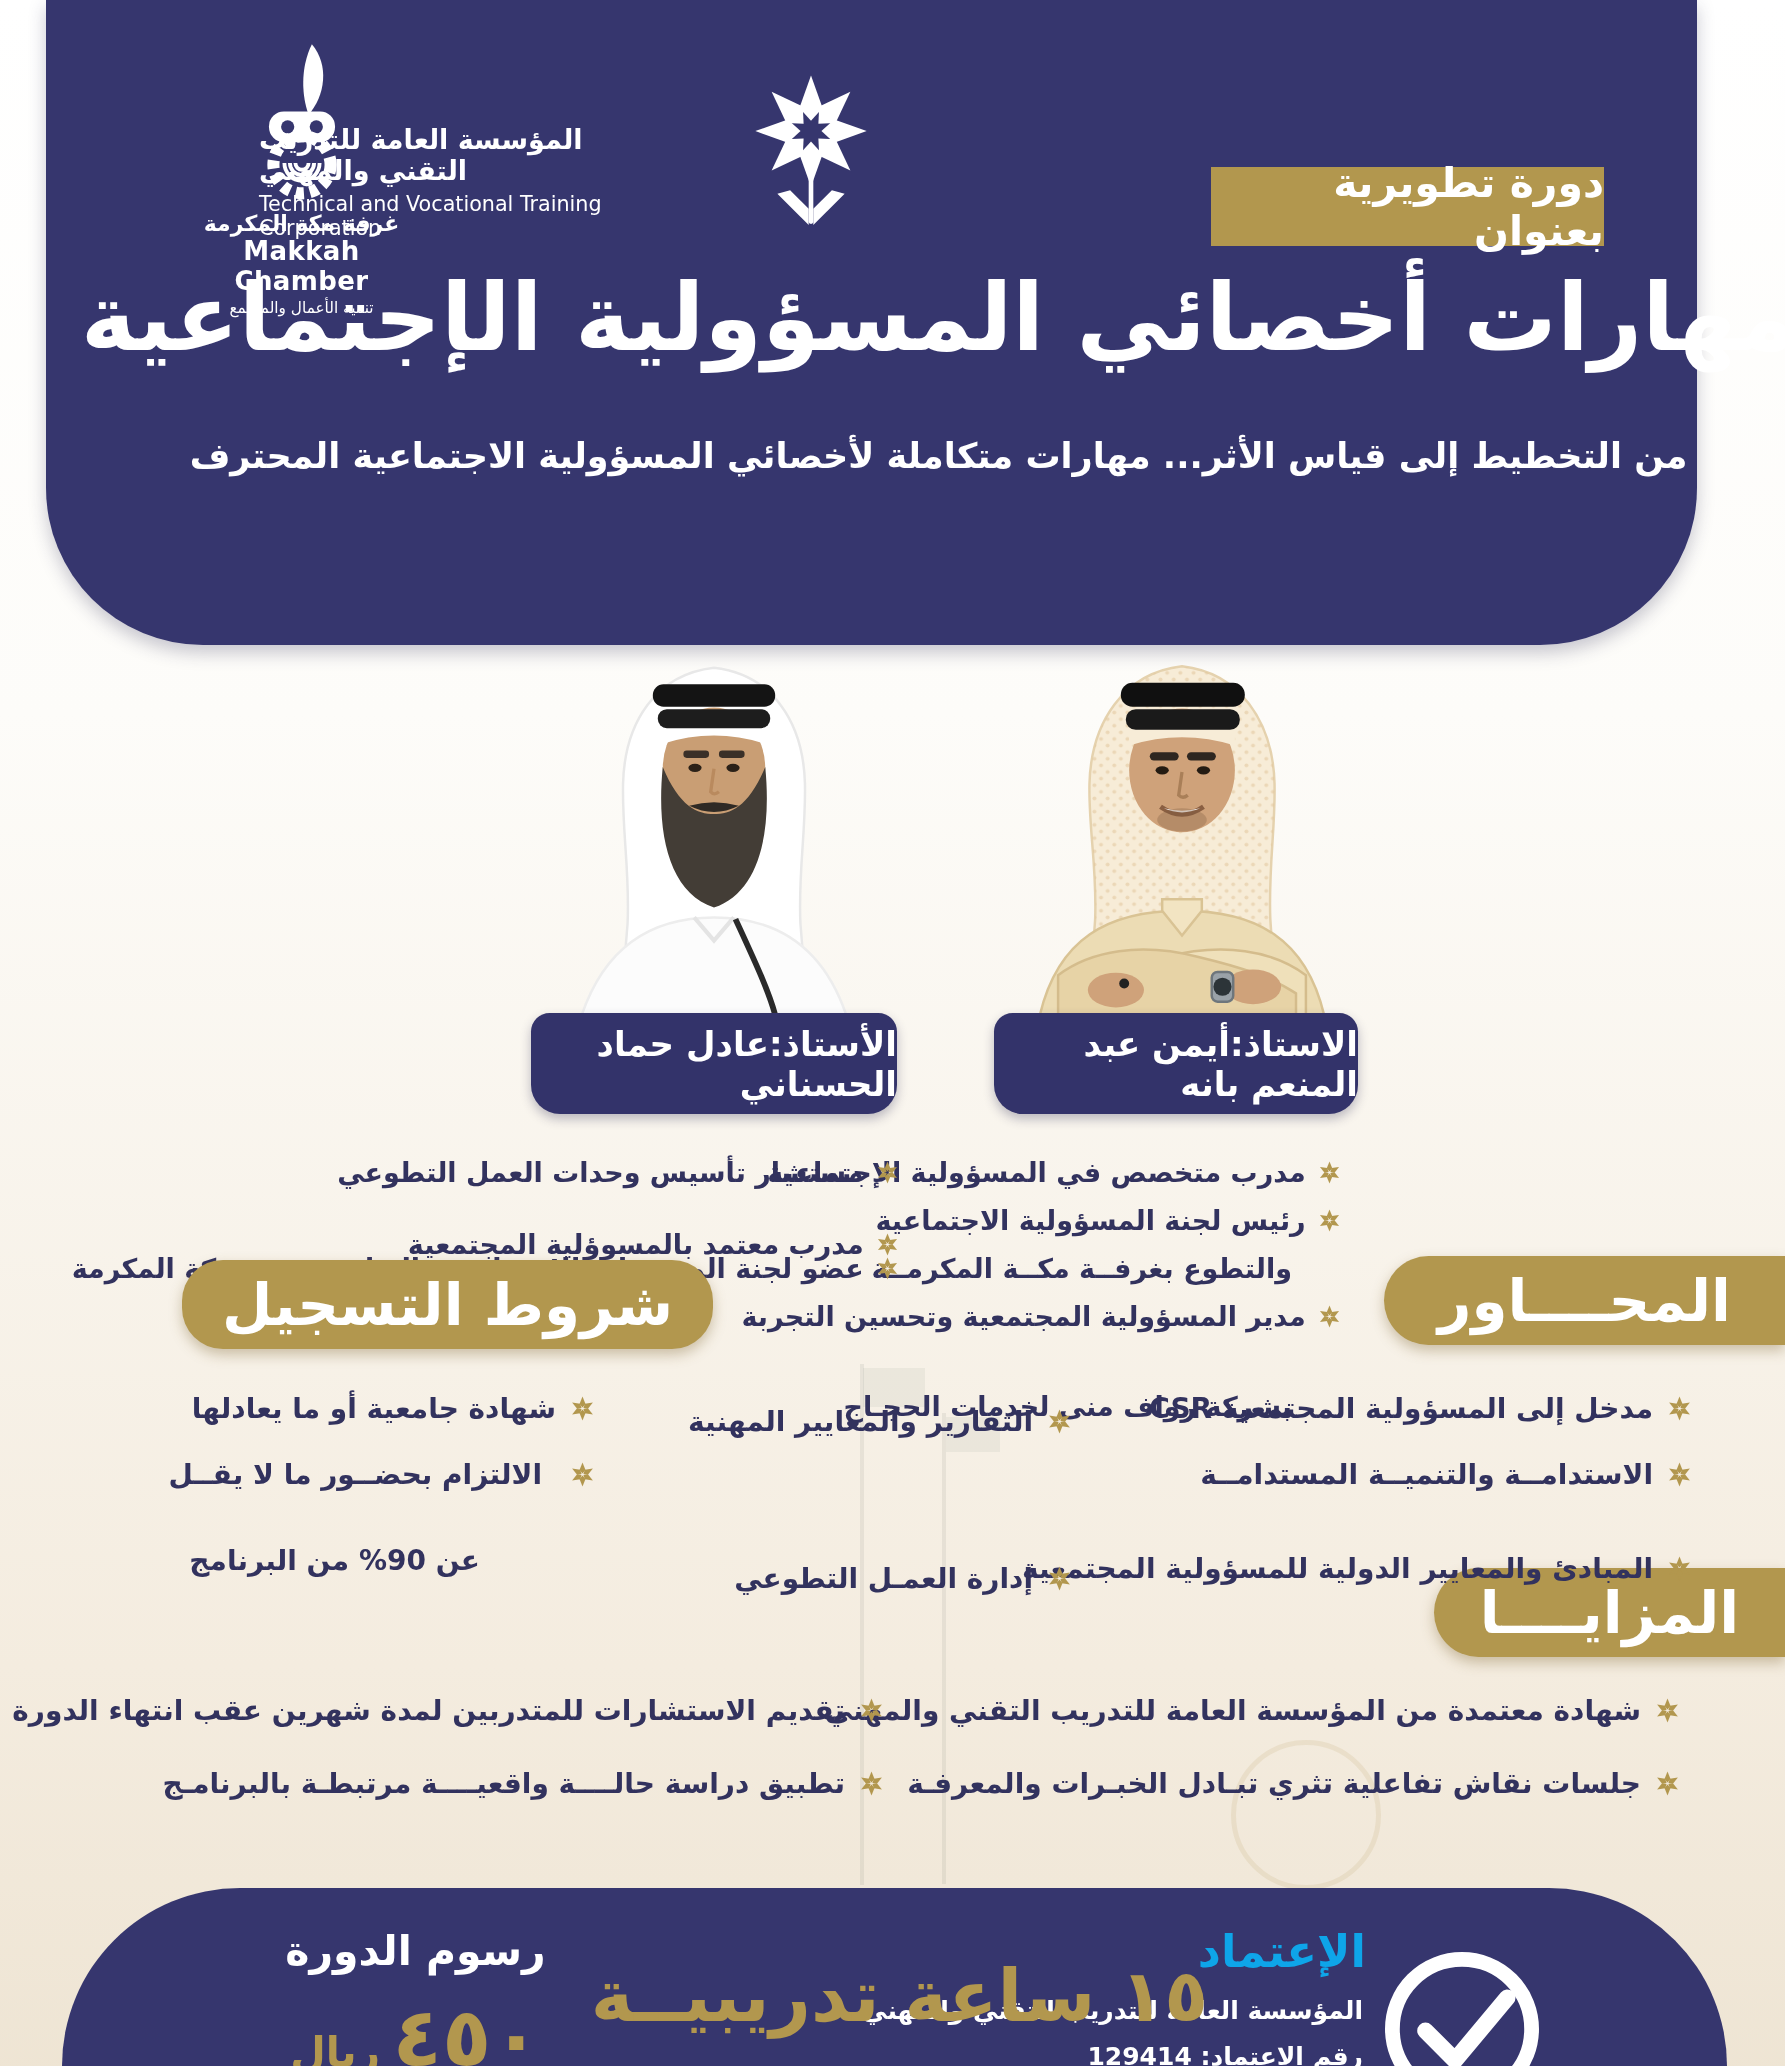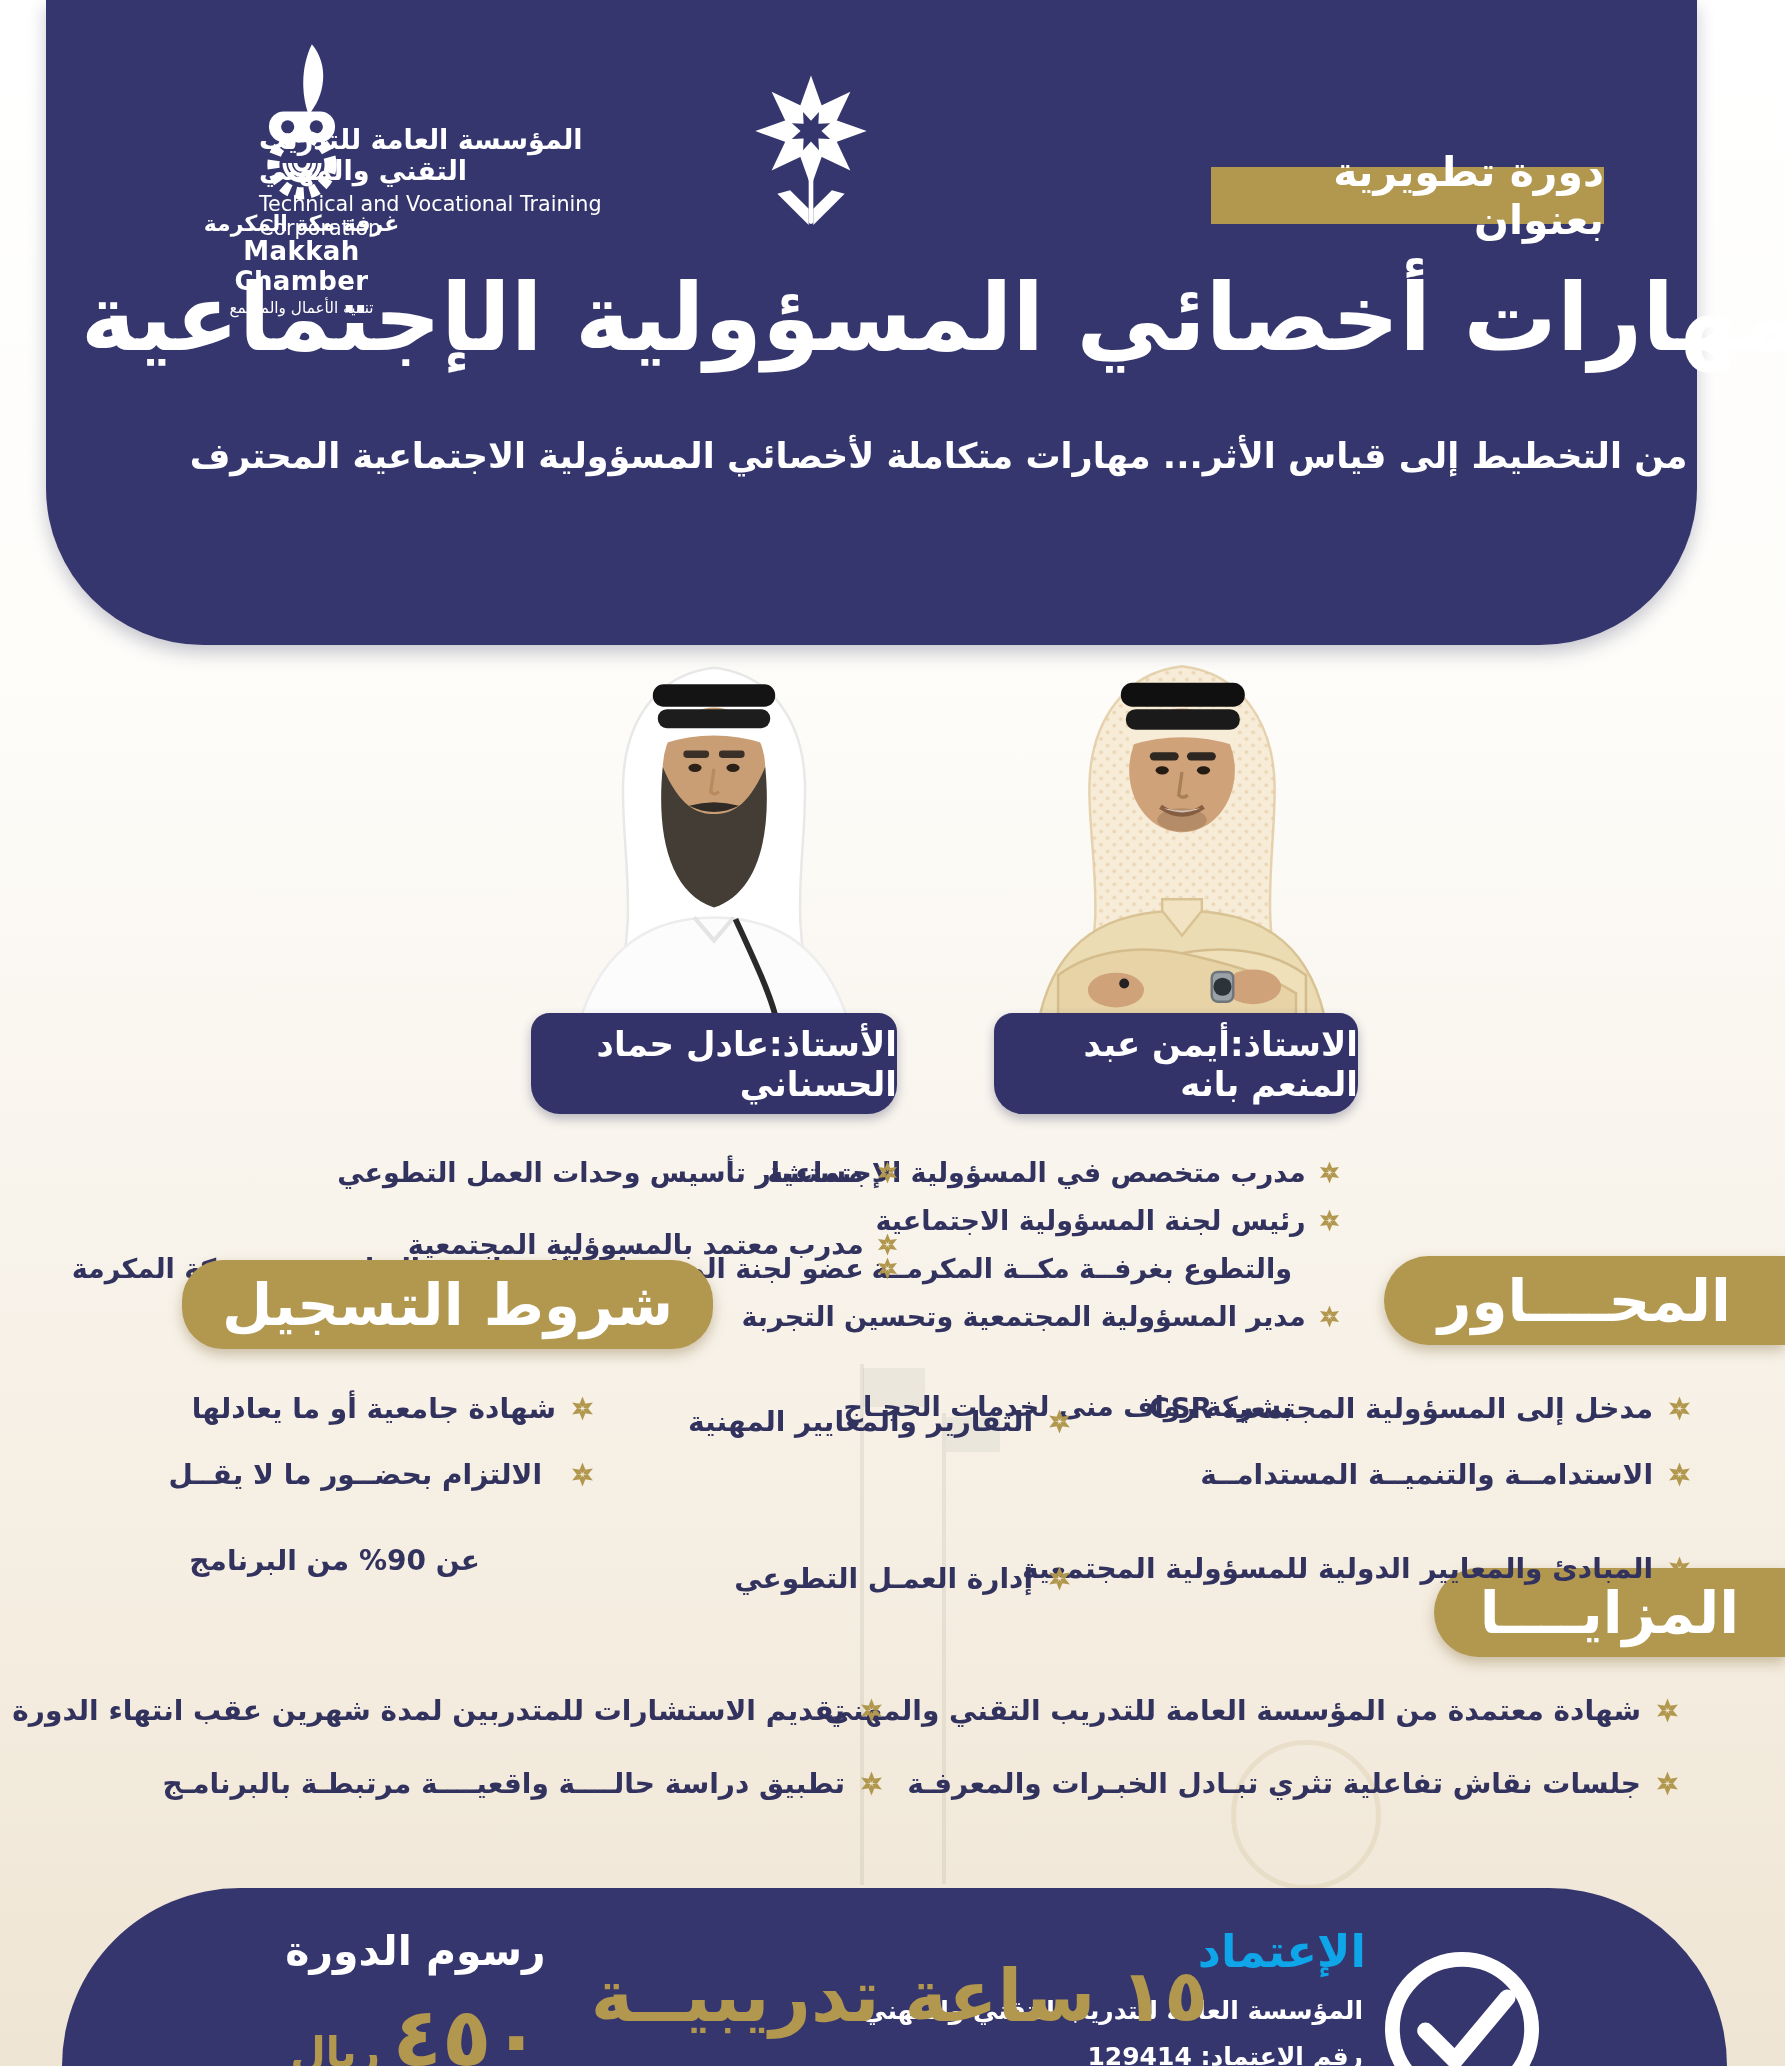--- a/index.html
+++ b/index.html
@@ -23,21 +23,21 @@
   }
   .mk-logo-wrap{left:140px;top:41px;width:231px;height:273px;text-align:center;color:#fff;}
   .mk-ar{font-size:22px;font-weight:bold;margin-top:3.3px;}
   .mk-en{font-size:26px;font-weight:bold;letter-spacing:0.4px;}
   .mk-tag{font-size:15.3px;margin-top:2.5px;letter-spacing:0.8px;}
   .tvtc-text{right:1083px;top:124px;width:355px;text-align:left;color:#fff;}
   .tvtc-ar{font-size:27px;font-weight:bold;line-height:1.15;}
   .tvtc-en{font-size:20.7px;margin-top:5.8px;}
   .tvtc-logo{left:707px;top:66px;}
   .badge{
-    left:1165px;top:167px;width:393px;height:57px;
+    left:1165px;top:167px;width:393px;height:79px;
     background:#b2974e;color:#fff;font-size:41px;font-weight:bold;
     display:flex;align-items:center;justify-content:center;
   }
   .main-title{
     left:0;top:264px;width:1785px;text-align:center;color:#fff;
     font-size:93px;font-weight:bold;letter-spacing:-0.8px;
   }
   .subtitle{
     left:0;top:436px;width:1785px;text-align:center;color:#fff;
     font-size:35px;font-weight:bold;

